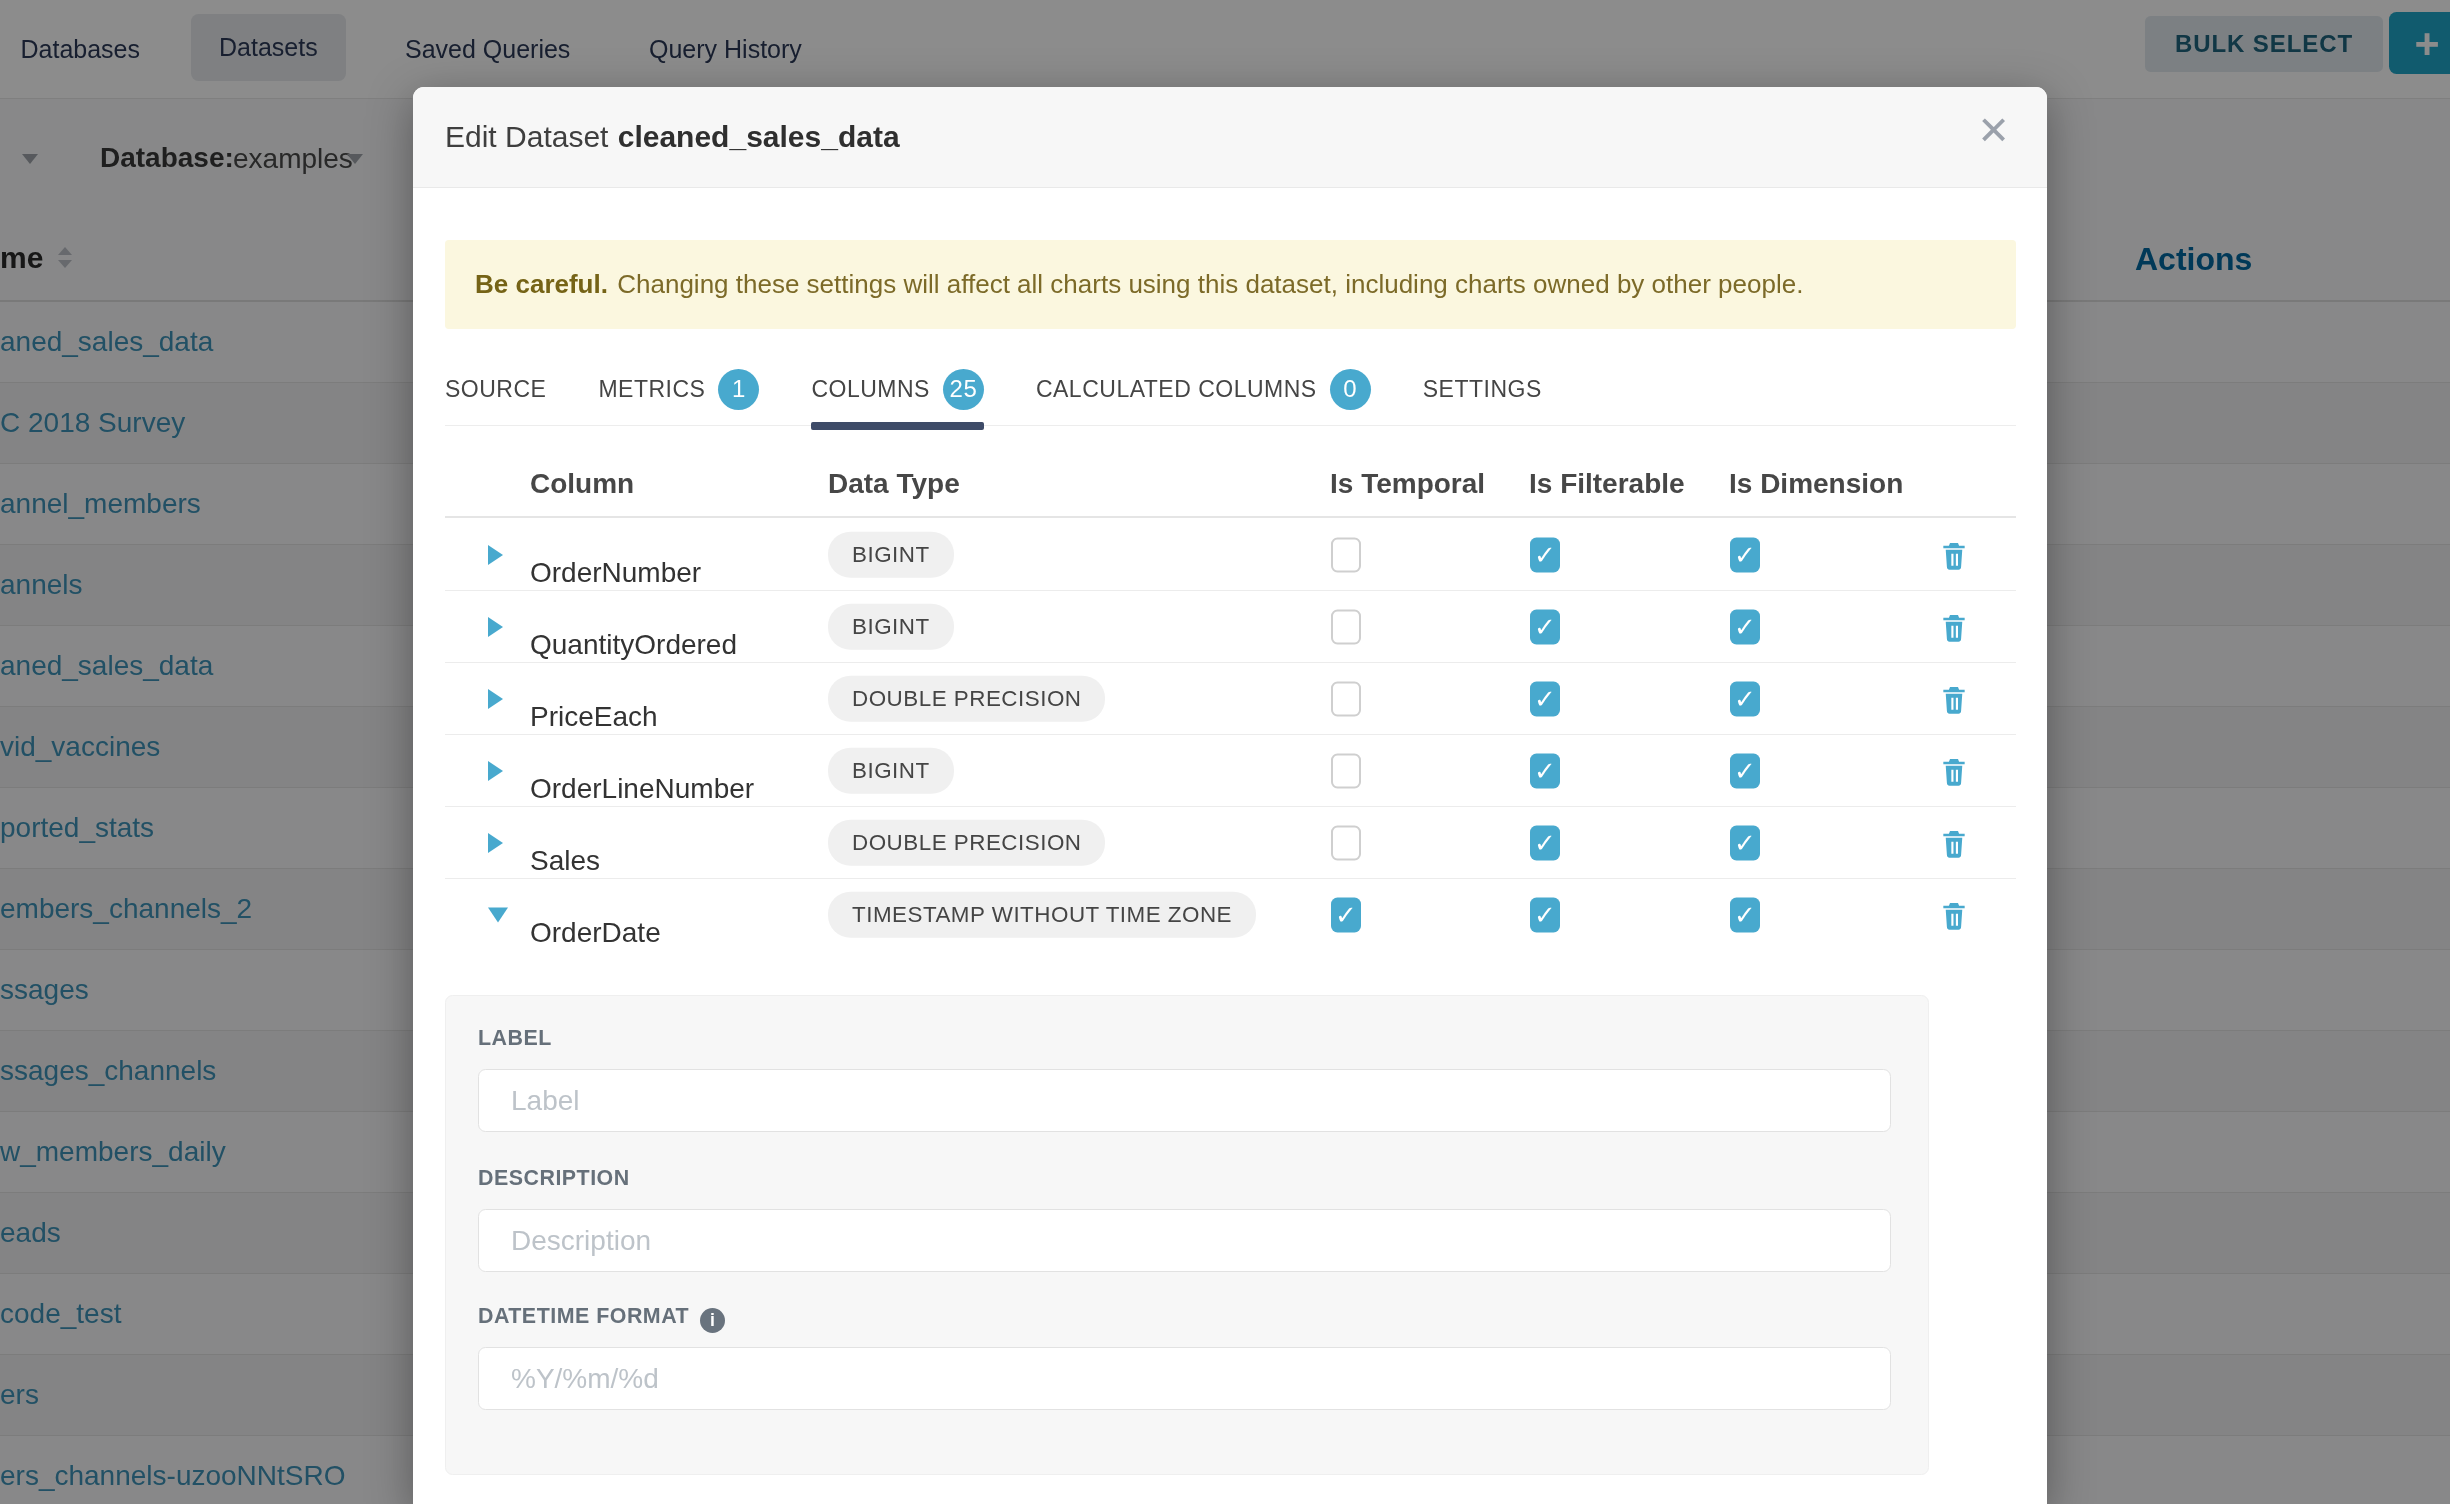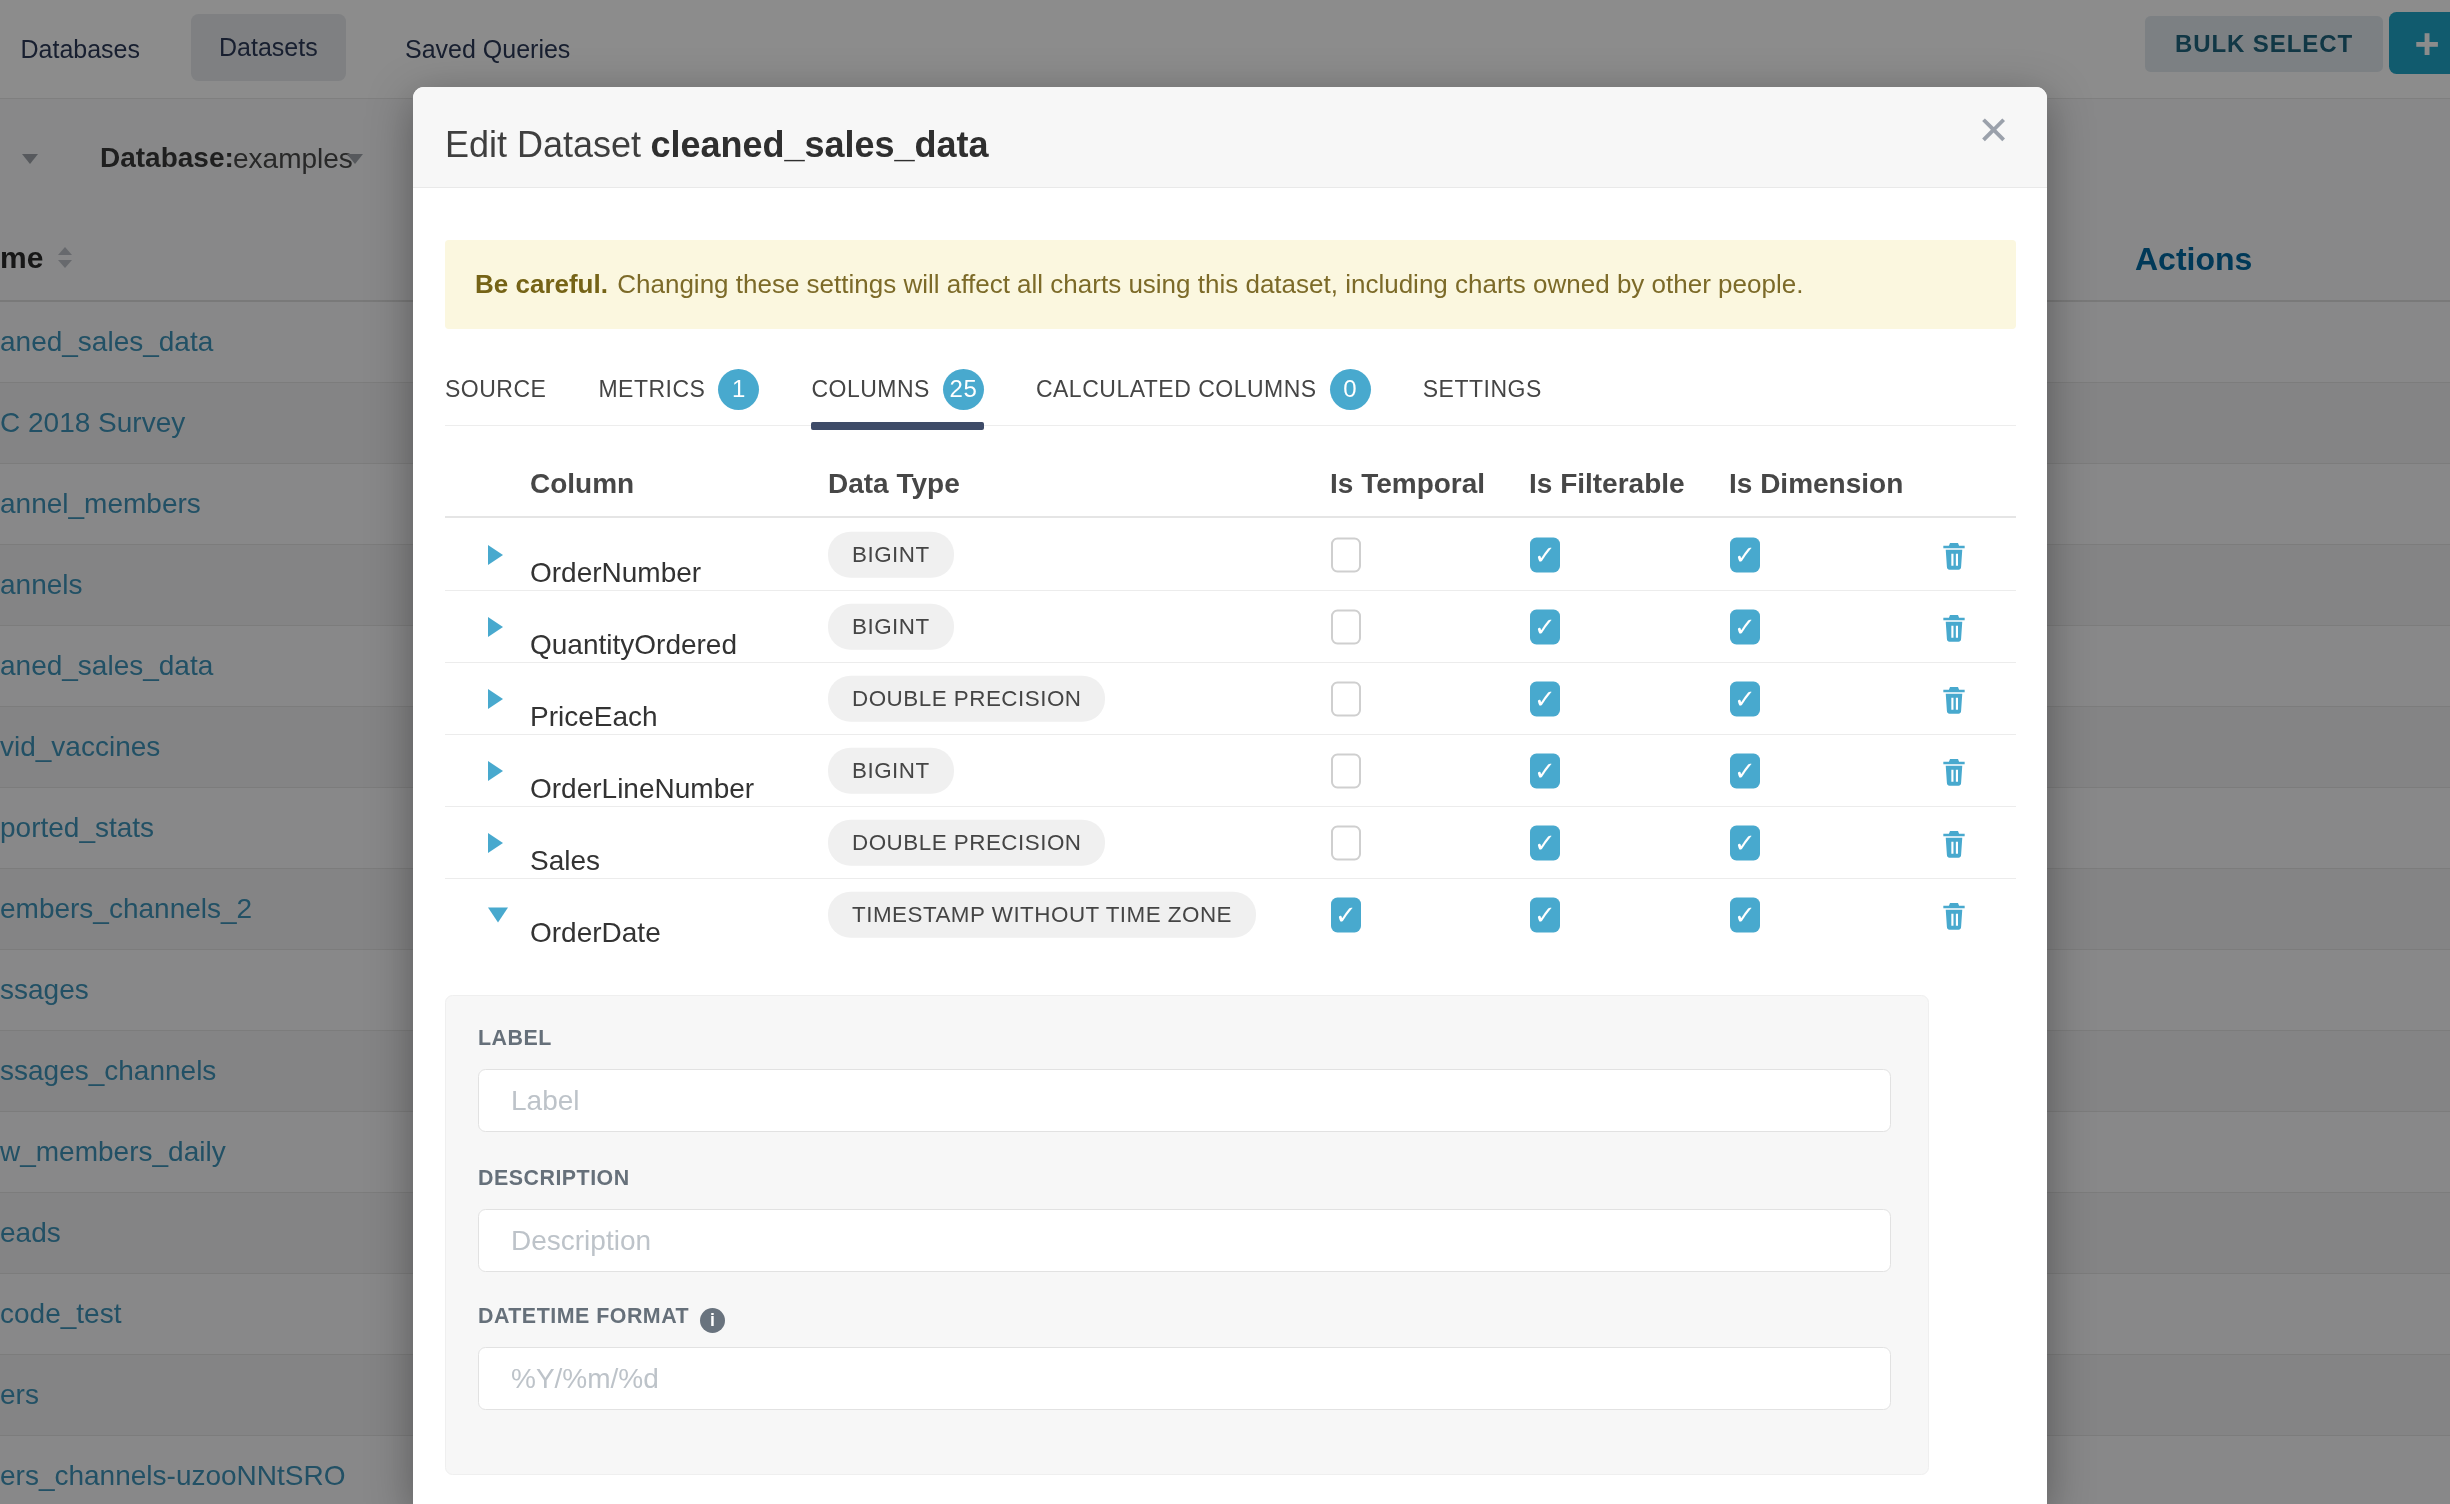--- a/index.html
+++ b/index.html
@@ -24,21 +24,21 @@
   .bg-head-rule{position:absolute;left:0;top:300px;width:2450px;height:1.9px;background:#DDDDDD;}
   .bg-rows{position:absolute;left:0;top:302px;width:2450px;}
   .bg-row{height:80px;border-bottom:1.9px solid #E2E2E2;display:flex;align-items:center;}
   .bg-row.alt{background:#F0F1F2;}
   .bg-row a{font-size:28px;color:#3E93B8;text-decoration:none;white-space:nowrap;}
   
   .overlay{position:absolute;inset:0;background:rgba(0,0,0,0.45);z-index:5;}
   .modal{position:absolute;left:413px;top:87px;width:1634px;height:1418px;background:#fff;border-radius:11.2px 11.2px 0 0;
          box-shadow:0 11.2px 45px rgba(0,0,0,0.35);z-index:10;}
   .modal-header{position:absolute;left:0;top:0;width:100%;height:100px;background:#F7F7F7;border-radius:11.2px 11.2px 0 0;border-bottom:1.9px solid #E9E9E9;}
-  .modal-title{position:absolute;left:32px;top:8px;height:100px;line-height:100px;font-size:36px;color:#3F3F3F;white-space:nowrap;}
+  .modal-title{position:absolute;left:32px;top:0;height:100px;line-height:100px;font-size:30px;color:#3F3F3F;white-space:nowrap;}
   .modal-title b{margin-left:9.3px;color:#2F2F2F;}
   .modal-close{position:absolute;right:37px;top:24px;font-size:39px;color:#9BA1AB;cursor:pointer;line-height:1;}
   .banner{position:absolute;left:32px;top:153px;width:1571px;height:89px;background:#FBF7DF;border-radius:3.7px;
           display:flex;align-items:center;box-sizing:border-box;padding-left:30px;font-size:26px;color:#7C6A28;white-space:nowrap;}
   .banner b{margin-right:9.3px;color:#756316;}
   .tabs{position:absolute;left:32px;top:266px;width:1571px;height:72px;border-bottom:1.9px solid #EDEDED;display:flex;align-items:center;}
   .tab{position:relative;height:100%;display:inline-flex;align-items:center;margin-right:52px;font-size:23px;letter-spacing:0.5px;color:#454545;cursor:pointer;white-space:nowrap;}
   .tab .badge{margin-left:13px;min-width:41px;height:41px;border-radius:20.5px;background:#48A9CE;color:#fff;font-size:24px;
               display:inline-flex;align-items:center;justify-content:center;padding:0 5.6px;box-sizing:border-box;}
   .tab.active::after{content:"";position:absolute;left:0;right:0;bottom:-4.7px;height:7.5px;background:#3E4B68;border-radius:1.9px;}
@@ -75,20 +75,21 @@
 </style>
 </head>
 <body>
 
 <div id="stage">
 
   <div class="nav">
     <span class="nav-item" style="left:20.5px">Databases</span>
     <span class="nav-item active" style="left:191px">Datasets</span>
     <span class="nav-item" style="left:405px">Saved Queries</span>
+    <span class="nav-item" style="left:649px">Query History</span>
     <div class="bulk-btn">BULK SELECT</div>
     <div class="plus-btn">+</div>
   </div>
 
   <div class="toolbar-caret" style="left:22.4px;top:154px;"></div>
   <span class="db-label">Database:</span>
   <span class="db-value">examples</span>
   <div class="toolbar-caret" style="left:347px;top:154px;"></div>
 
   <span class="bg-head-name">me</span>

